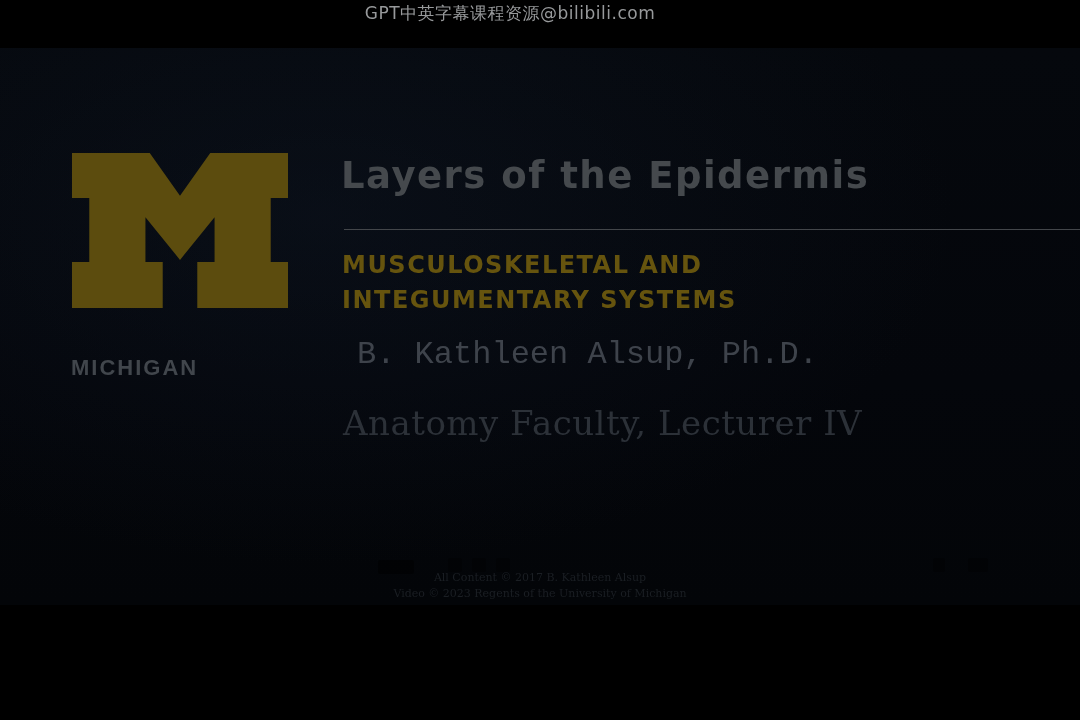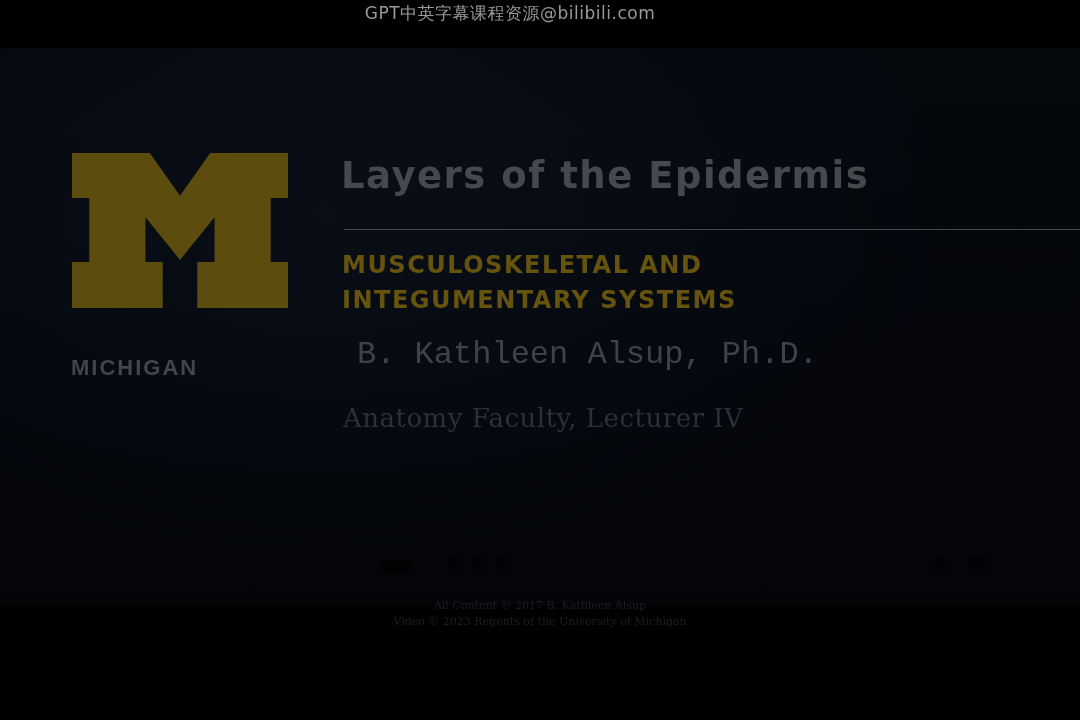--- a/index.html
+++ b/index.html
@@ -124,37 +124,36 @@
     font-size: 32px;
     color: #3e434b;
     white-space: nowrap;
     margin-left: 16px;
   }
   .author-role {
     position: absolute;
     left: 343px;
     top: 355px;   
     font-family: "DejaVu Serif", "Liberation Serif", serif;
-    font-size: 26px;
+    font-size: 34px;
     letter-spacing: 0.5px;
     color: #2c3138;
     white-space: nowrap;
   }
   
   .footer {
     position: absolute;
     left: 0;
     top: 522px;   
     width: 1080px;
     text-align: center;
     font-family: "DejaVu Serif", "Liberation Serif", serif;
     font-size: 11px;
     line-height: 16px;
     color: #1b1f24;
-    margin-top: 28px;
   }
 </style>
 </head>
 <body>
 
 <div id="screen">
 
   <div class="top-caption">GPT中英字幕课程资源@bilibili.com</div>
 
   <div class="video-frame">

